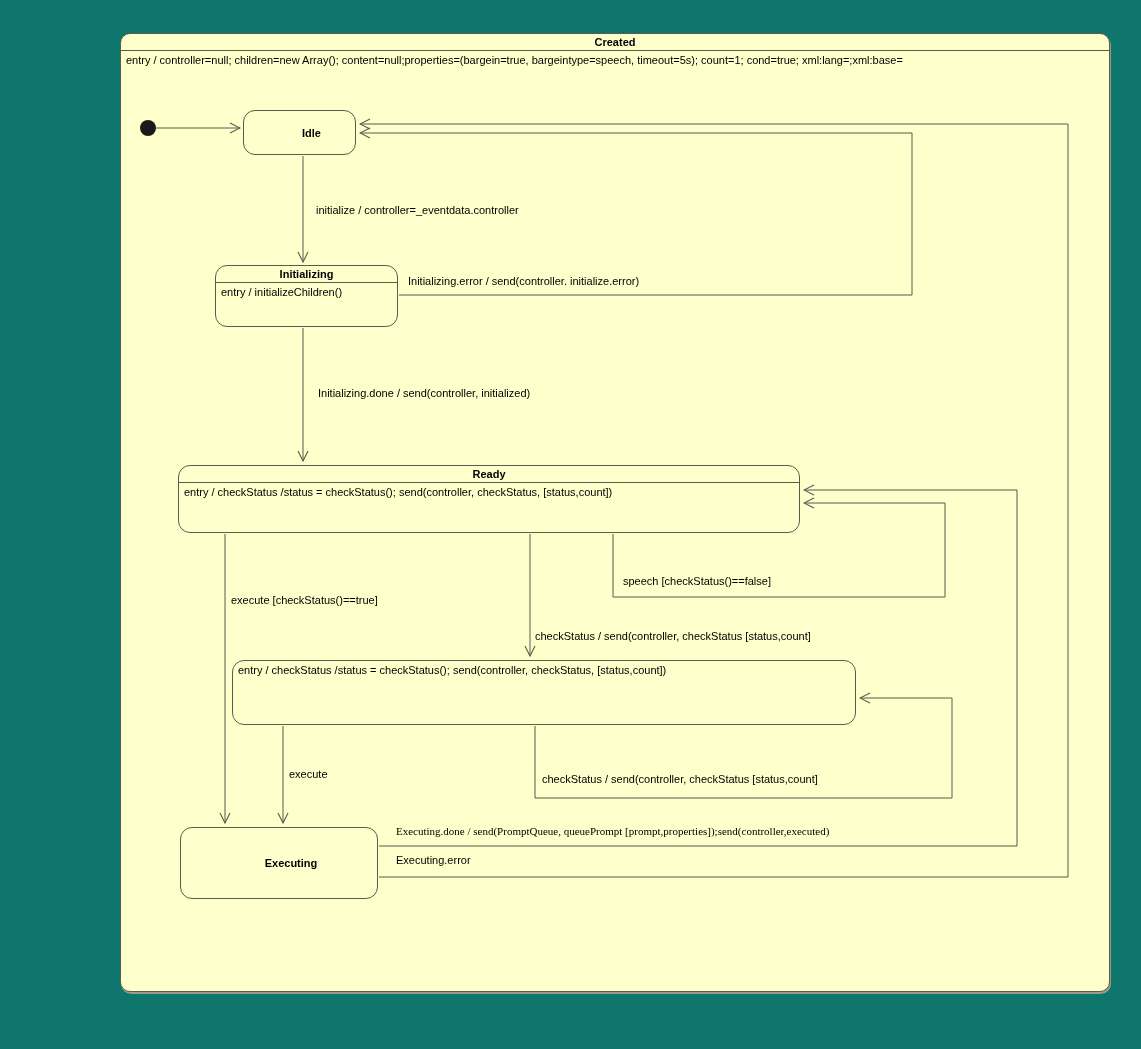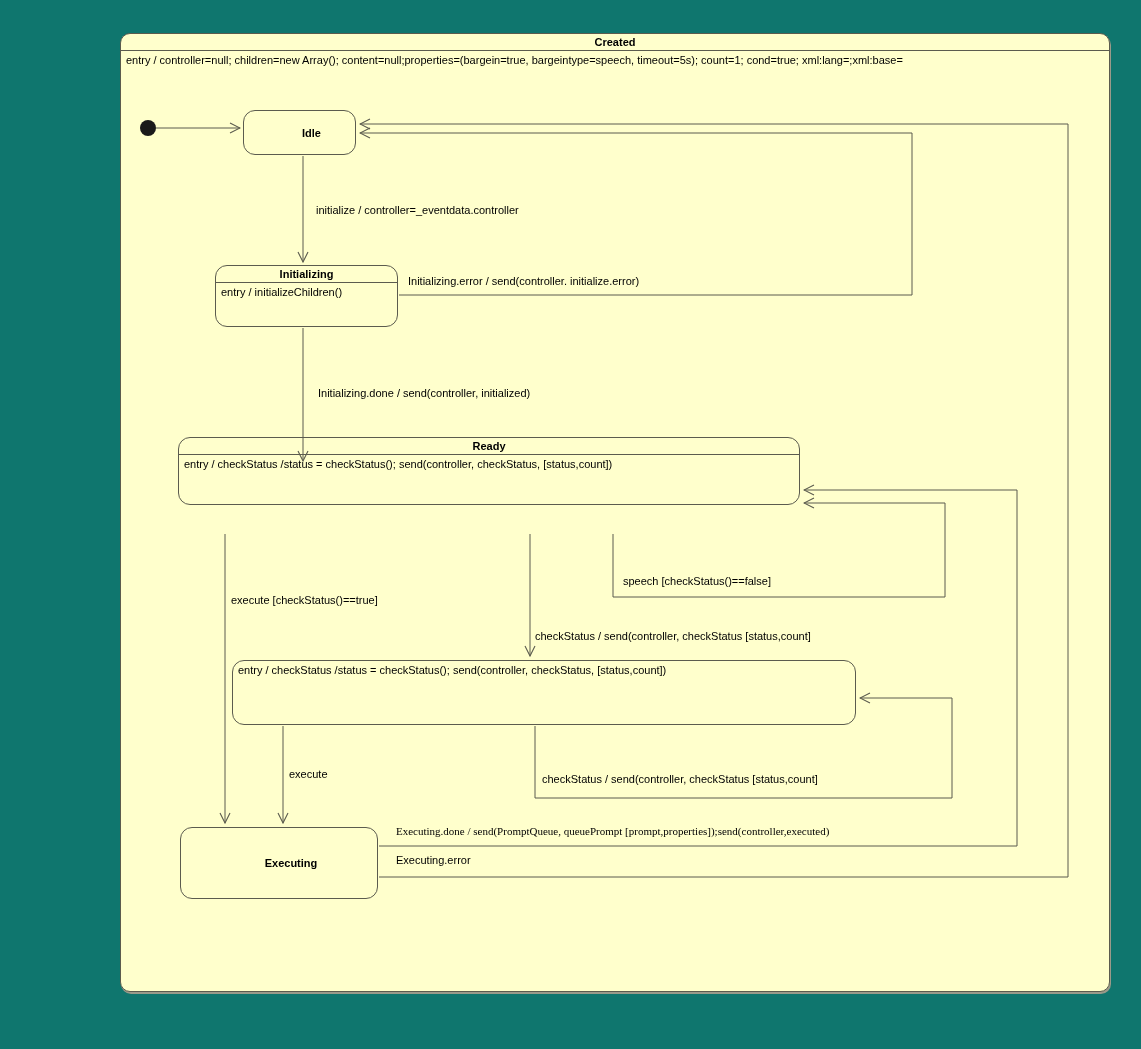--- a/index.html
+++ b/index.html
@@ -85,21 +85,21 @@
 
   <div class="state simple" style="left:243px; top:110px; width:113px; height:45px;">
     <div class="state-title">Idle</div>
   </div>
 
   <div class="state compart" style="left:215px; top:265px; width:183px; height:62px;">
     <div class="state-title">Initializing</div>
     <div class="state-body">entry / initializeChildren()</div>
   </div>
 
-  <div class="state compart" style="left:178px; top:437px; width:622px; height:68px;">
+  <div class="state compart" style="left:178px; top:465px; width:622px; height:68px;">
     <div class="state-title">Ready</div>
     <div class="state-body">entry / checkStatus /status = checkStatus(); send(controller, checkStatus, [status,count])</div>
   </div>
 
   <div class="state compart" style="left:232px; top:660px; width:624px; height:65px;">
     <div class="state-body">entry / checkStatus /status = checkStatus(); send(controller, checkStatus, [status,count])</div>
   </div>
 
   <div class="state simple" style="left:180px; top:827px; width:198px; height:72px;">
     <div class="state-title">Executing</div>

